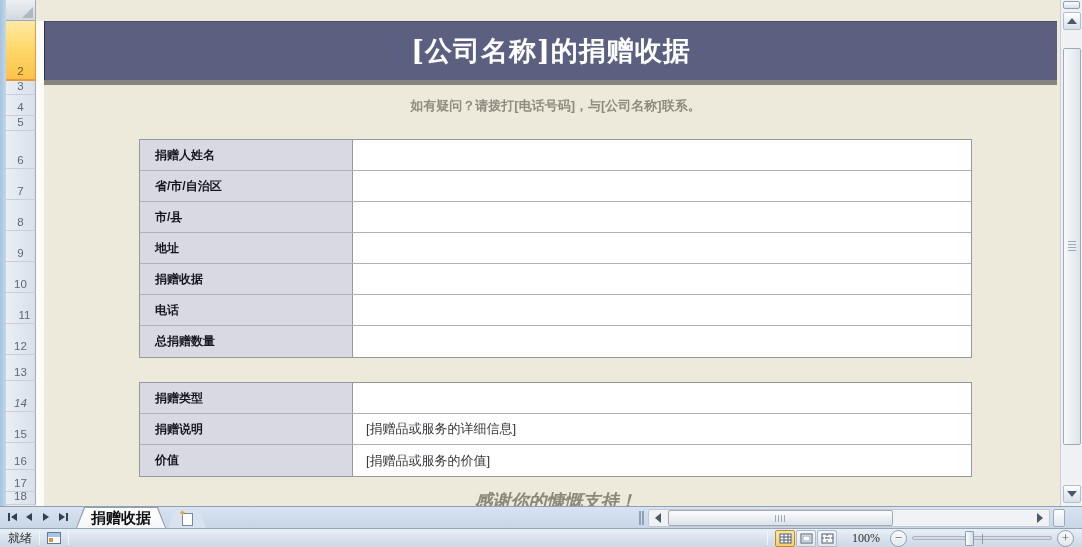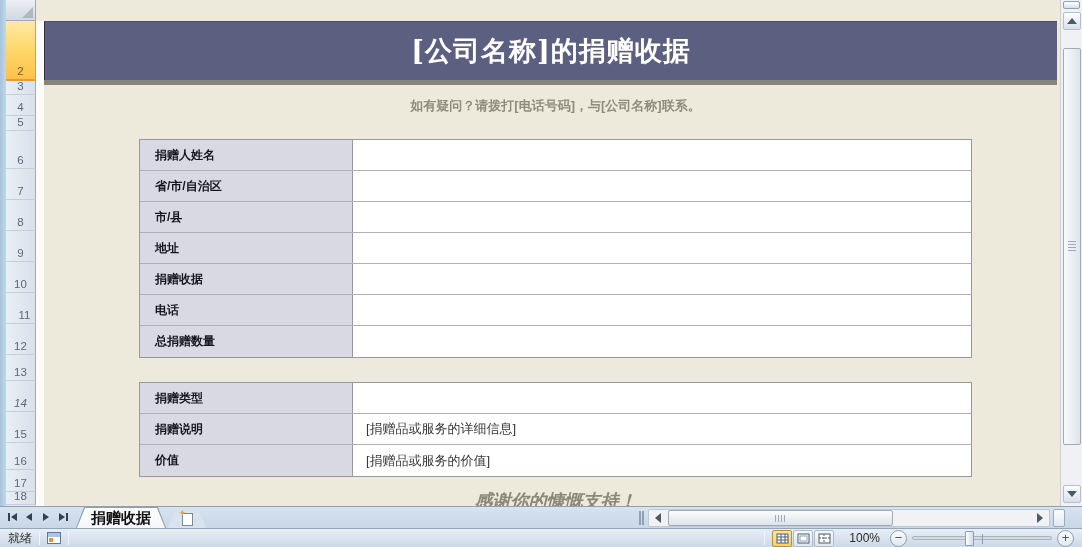--- a/index.html
+++ b/index.html
@@ -109,21 +109,21 @@
   .h-thumb { position:absolute; left:668px; top:3px; width:225px; height:16px; border-radius:2px;
     background:linear-gradient(#FBFCFD,#DDE3EA); border:1px solid #9FAAB8; }
   .h-grip { position:absolute; left:50%; margin-left:-6px; top:4px; width:12px; height:7px;
     background:repeating-linear-gradient(90deg,#9FAAB8 0 1px,transparent 1px 3px); }
   .h-corner { position:absolute; left:1053px; top:2px; width:12px; height:18px; border-radius:2px;
     background:linear-gradient(#FDFEFF,#E2E8EF); border:1px solid #9FAAB8; }
 
   
   .statusbar { position:absolute; left:0; top:528px; width:1082px; height:19px;
     background:linear-gradient(#E9EFF6,#CBD8E6); border-top:1px solid #93A5BB;
-    display:flex; align-items:center; font-size:12px; color:#2B2B2B; }
+    display:flex; align-items:center; font-size:12px; color:#2B2B2B;font-family:Liberation Serif, serif; }
   .sb-ready { margin-left:8px; }
   .sb-sep { width:1px; height:14px; background:#A9B8C8; border-right:1px solid #F2F6FA; margin:0 7px; }
   .macro-ico { position:relative; width:14px; height:12px; background:#FFFFFF; border:1px solid #5F7999; }
   .macro-ico::before { content:""; position:absolute; left:0; top:0; width:100%; height:4px; background:#A9C4E4; }
   .macro-ico::after { content:""; position:absolute; left:1px; top:5px; width:4px; height:4px; background:#E8913B; }
   .sb-right { margin-left:auto; display:flex; align-items:center; }
   .viewbtn { width:20px; height:17px; border:1px solid #AFBBCA; background:linear-gradient(#F5F8FB,#DFE6EE);
     display:flex; align-items:center; justify-content:center; margin-right:1px; border-radius:2px; }
   .viewbtn.sel { background:linear-gradient(#FBE7AC,#F6CE6B); border:1px solid #BB8F30; }
   .zoom-label { margin:0 10px 0 14px; color:#2B2B2B; }

